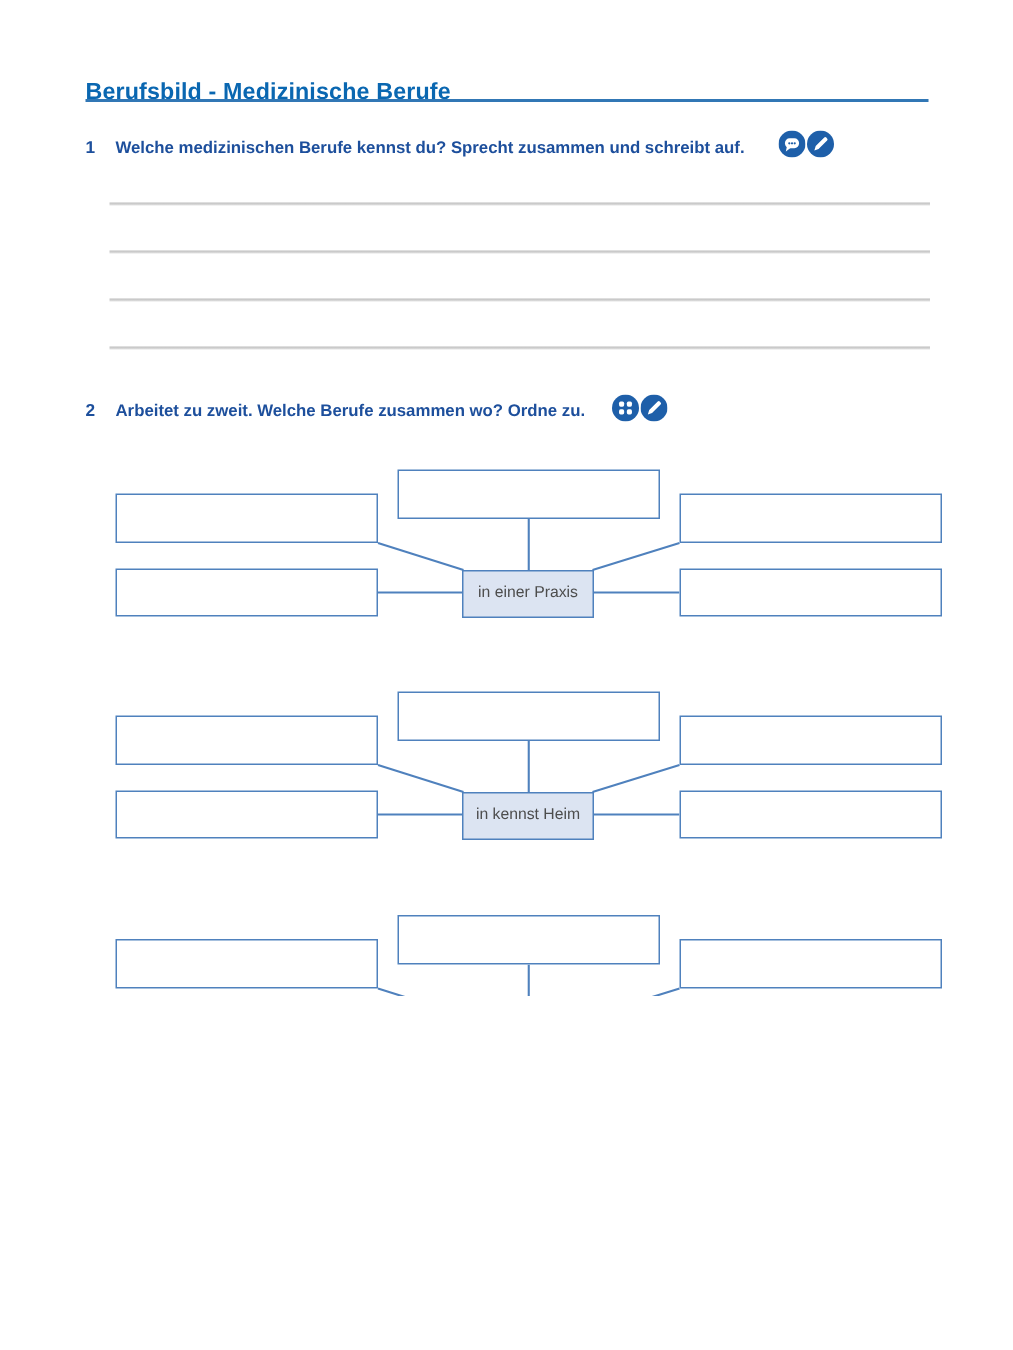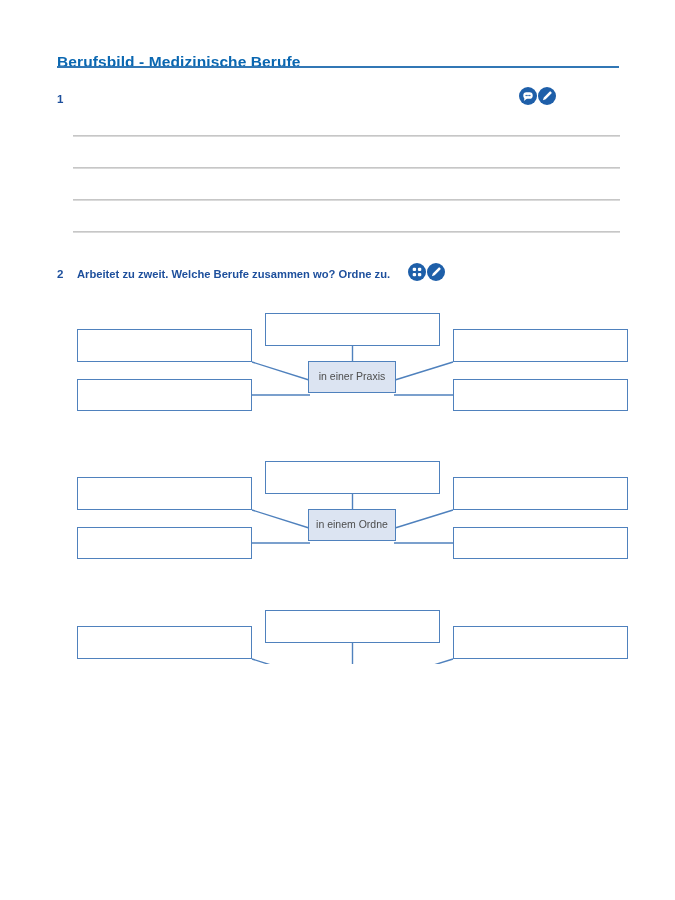--- a/index.html
+++ b/index.html
@@ -44,41 +44,42 @@
   .box {
     position:absolute; box-sizing:border-box; background:#ffffff;
     border:1.5px solid #4f81bd;
   }
   .box.top { left:265px; top:0;    width:175px; height:33px; }
   .box.lt  { left:77px;  top:16px; width:175px; height:33px; }
   .box.rt  { left:453px; top:16px; width:175px; height:33px; }
   .box.lb  { left:77px;  top:66px; width:175px; height:32px; }
   .box.rb  { left:453px; top:66px; width:175px; height:32px; }
   .center-label {
-    position:absolute; left:308px; top:48px; width:88px; height:32px;
+    position:absolute; left:308px; top:67px; width:88px; height:32px;
     box-sizing:border-box; background:#dce4f2; border:1.5px solid #4f81bd;
     display:flex; align-items:center; justify-content:center; text-align:center;
     font-size:10.5px; line-height:1.12; color:#4d4d4d;
   }
   .center-label.empty { background:#ffffff; }
   .c1 { top:313px; }
   .c2 { top:461px; }
   .c3 { top:610px; }
   .c4 { top:755px; }
 </style>
 </head>
 <body>
 
 <div class="page">
 
   <h1 class="title">Berufsbild - Medizinische Berufe</h1>
   <div class="title-rule"></div>
 
   <div class="task task1">
     <span class="task-number">1</span>
+    <span class="task-text">Welche medizinischen Berufe kennst du? Sprecht zusammen und schreibt auf.</span>
   </div>
   <svg class="circle-icon icon-speech" viewBox="0 0 18 18">
     <circle cx="9" cy="9" r="9" fill="#1e5fa9"></circle>
     <rect x="4.3" y="5.2" width="9.4" height="6.6" rx="3.1" fill="#ffffff"></rect>
     <polygon points="5.6,10.6 4.9,14 8.4,11.3" fill="#ffffff"></polygon>
     <circle cx="7.2" cy="8.5" r="0.75" fill="#1e5fa9"></circle>
     <circle cx="9" cy="8.5" r="0.75" fill="#1e5fa9"></circle>
     <circle cx="10.8" cy="8.5" r="0.75" fill="#1e5fa9"></circle>
   </svg>
   <svg class="circle-icon icon-pencil1" viewBox="0 0 18 18">
@@ -133,21 +134,21 @@
         <path d="M453,49 L395,67"></path>
         <path d="M252,82 H310"></path>
         <path d="M394,82 H453"></path>
       </g>
     </svg>
     <div class="box top"></div>
     <div class="box lt"></div>
     <div class="box rt"></div>
     <div class="box lb"></div>
     <div class="box rb"></div>
-    <div class="center-label">in einem Ordne</div>
+    <div class="center-label">in kennst Heim</div>
   </div>
 
   <div class="cluster c3">
     <svg class="connectors" width="675" height="105">
       <g stroke="#4f81bd" stroke-width="1.4" fill="none">
         <path d="M352.5,33 V67"></path>
         <path d="M252,49 L309,67"></path>
         <path d="M453,49 L395,67"></path>
         <path d="M252,82 H310"></path>
         <path d="M394,82 H453"></path>

